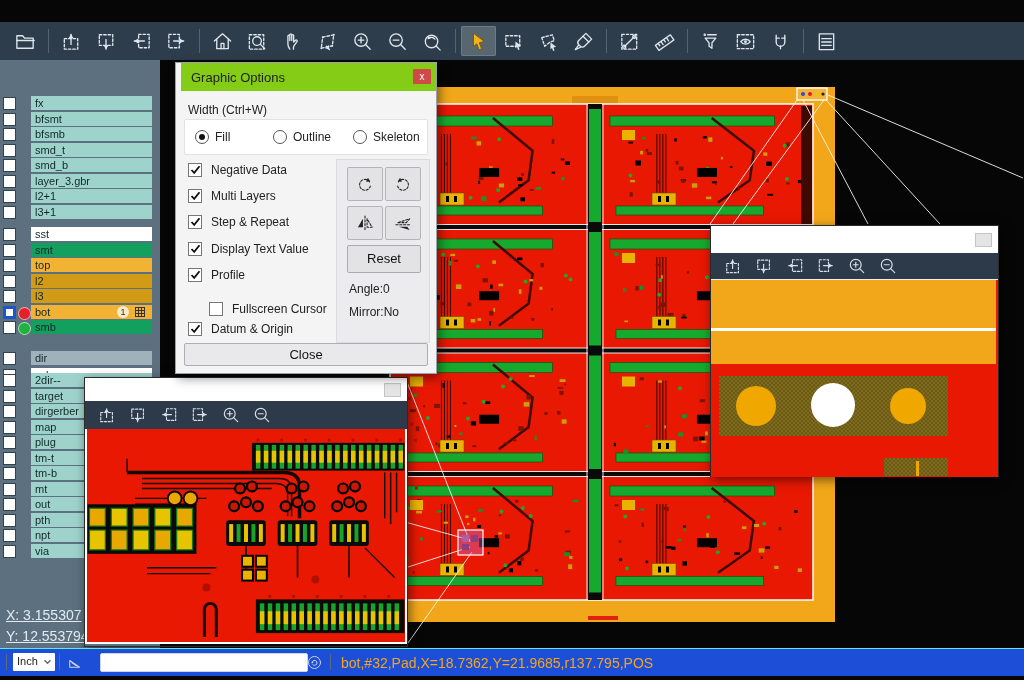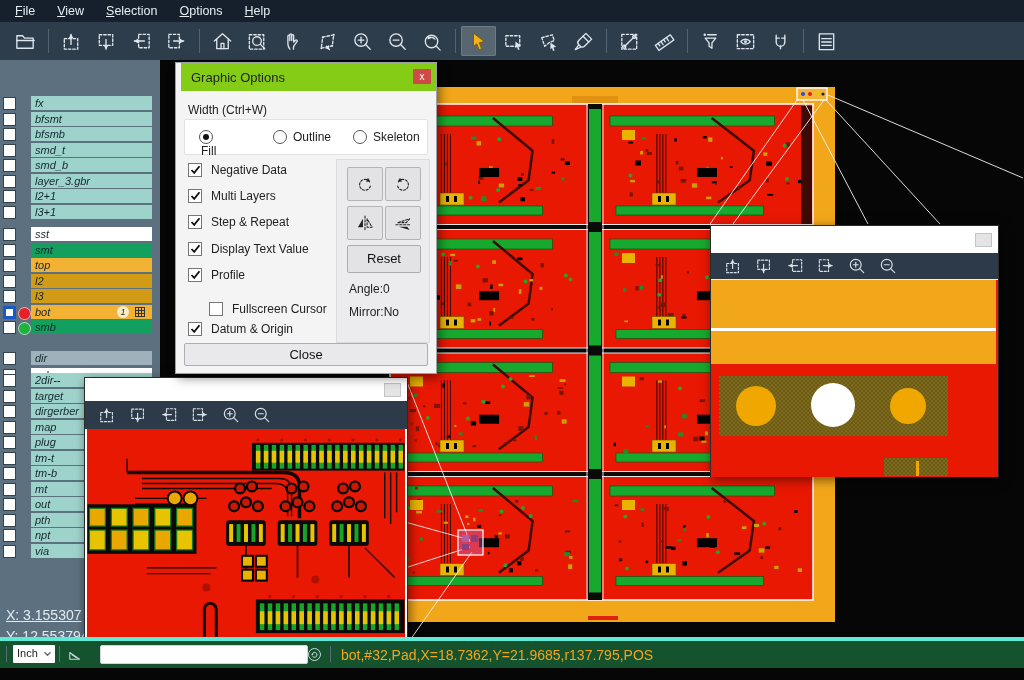--- a/index.html
+++ b/index.html
@@ -16,21 +16,21 @@
   .tsep{width:1px;height:24px;background:#55636e;margin:0 5px;}
   .icn{width:23px;height:23px;fill:none;stroke:currentColor;stroke-width:1.4;stroke-linecap:round;stroke-linejoin:round;}
   .dash{stroke-dasharray:2.6 2;}
   
   .sidebar{position:absolute;left:0;top:60px;width:160px;height:593px;background:#5c7080;z-index:20;}
   .steprow{position:absolute;left:0;top:0;width:100%;height:34px;}
   .steplabel{position:absolute;left:6px;top:9px;font-size:12px;color:#dfe9f0;}
   .stepselect{position:absolute;left:31px;top:6px;width:121px;height:21px;background:#fff;border:1px solid #8fa0ab;border-radius:1px;}
   .stepselect span{position:absolute;left:5px;top:3px;font-size:12px;color:#1c2a33;}
   .stepselect svg{position:absolute;right:2px;top:3px;width:15px;height:15px;stroke:#6a7b86;fill:none;stroke-width:1.6;}
-  .lrow{position:absolute;height:14px;font-style:italic;}
+  .lrow{position:absolute;height:14px;}
   .lchk{position:absolute;left:3px;top:1px;width:11px;height:11px;background:#fff;border:1px solid #33434d;}
   .lchk.sel{border:3px solid #1a57c8;width:7px;height:7px;}
   .ldot{position:absolute;left:18px;top:2px;width:11px;height:11px;border-radius:50%;}
   .lname{position:absolute;left:31px;top:0;width:121px;height:14px;font-size:11px;color:#13282e;padding-left:4px;box-sizing:border-box;line-height:14px;white-space:nowrap;}
   .lay-teal{background:#9ed3cb}.lay-white{background:#ffffff}.lay-green{background:#13a05e}
   .lay-orange{background:#f2b234}.lay-gold{background:#d29b16}.lay-gray{background:#9fb2bc}
   .lbadge{position:absolute;left:86px;top:1px;width:12px;height:12px;border-radius:50%;background:#f7ecca;font-size:9px;color:#3a2a00;text-align:center;line-height:12px;}
   .lgrid{position:absolute;left:103px;top:1px;width:12px;height:12px;}
   .coord{position:absolute;left:6px;font-size:14px;color:#e2ebf1;text-decoration:underline;}
   
@@ -58,42 +58,35 @@
   .cbox{width:12px;height:12px;background:#fff;border:1px solid #767676;position:relative;}
   .cbox svg{position:absolute;left:0;top:-1px;width:13px;height:13px;stroke:#111;stroke-width:1.8;fill:none;}
   .dcheckrow span{font-size:12px;color:#222;margin-left:9px;white-space:nowrap;}
   .dpanel{position:absolute;left:160px;top:96px;width:92px;height:182px;background:#ececee;border:1px solid #dcdce0;}
   .dtbtn{position:absolute;width:34px;height:32px;background:#e3e3e5;border:1px solid #b4b4b8;border-radius:2px;display:flex;align-items:center;justify-content:center;color:#222;}
   .dtbtn .icn{width:20px;height:20px;stroke-width:1.3;}
   .dreset{position:absolute;left:10px;top:85px;width:72px;height:26px;background:#e3e3e5;border:1px solid #abacb0;border-radius:2px;font-size:13px;color:#111;text-align:center;line-height:26px;}
   .dinfo{position:absolute;left:12px;font-size:12px;color:#222;}
   .dclosebtn{position:absolute;left:8px;top:280px;width:242px;height:21px;background:#e9e9eb;border:1px solid #aeaeb2;border-radius:2px;font-size:13px;color:#111;text-align:center;line-height:21px;}
   
-  .statusbar{position:absolute;left:0;bottom:12px;right:0;height:27px;background:#14532d;border-top:4px solid #5eead4;z-index:60;}
+  .statusbar{position:absolute;left:0;bottom:4px;right:0;height:27px;background:#1d4ed8;border-top:1px solid #5eead4;z-index:60;}
   .ssep{position:absolute;top:5px;width:1px;height:16px;background:#5a6a76;}
   .unitbox{position:absolute;left:13px;top:4px;width:42px;height:18px;background:#fff;border-radius:1px;}
   .unitbox span{position:absolute;left:4px;top:2px;font-size:11px;color:#222;}
   .unitbox svg{position:absolute;right:1px;top:2px;width:13px;height:13px;stroke:#667;fill:none;stroke-width:1.5;}
   .cornericon{position:absolute;left:66px;top:4px;width:18px;height:18px;color:#ccd6dd;}
   .maininput{position:absolute;left:100px;top:4px;width:198px;height:17px;background:#fff;border:1px solid #cdd6dc;border-radius:2px;font-size:11px;padding:0 4px;}
   .refreshicon{position:absolute;left:306px;top:5px;width:17px;height:17px;color:#ccd6dd;}
   .statustext{position:absolute;left:341px;top:6px;font-size:14px;color:#f3a51f;white-space:nowrap;}
 </style>
 </head>
 <body>
 
 <div class="app">
 
-  <div class="menubar" id="menubar">
-      <div class="menu-item"><b>F</b>ile</div>
-      <div class="menu-item"><b>V</b>iew</div>
-      <div class="menu-item"><b>S</b>election</div>
-      <div class="menu-item"><b>O</b>ptions</div>
-      <div class="menu-item"><b>H</b>elp</div>
-    </div>
 
   <div class="toolbar" id="maintoolbar">
       <div class="tbtn">
         <svg class="icn" viewBox="0 0 24 24">
           <path d="M3 19 V6 h6 l2 2.5 h9 V19 Z"></path>
           <path d="M3 11 h18"></path>
         </svg>
       </div>
       <div class="tsep"></div>
       <div class="tbtn">
@@ -1100,21 +1093,21 @@
     </div>
   </div>
 
   <div class="dialog">
     <div class="dtitlebar">
       <span class="dtitle">Graphic Options</span>
       <div class="dclose">x</div>
     </div>
     <span class="dwidth">Width (Ctrl+W)</span>
     <div class="dradiobox" id="radiogroup">
-        <div class="dradio" style="left: 10px; flex-direction: column;">
+        <div class="dradio" style="left: 10px;">
           <div class="rdot on"></div>
           <span>Fill</span>
         </div>
         <div class="dradio" style="left: 88px;">
           <div class="rdot"></div>
           <span>Outline</span>
         </div>
         <div class="dradio" style="left: 168px;">
           <div class="rdot"></div>
           <span>Skeleton</span>

